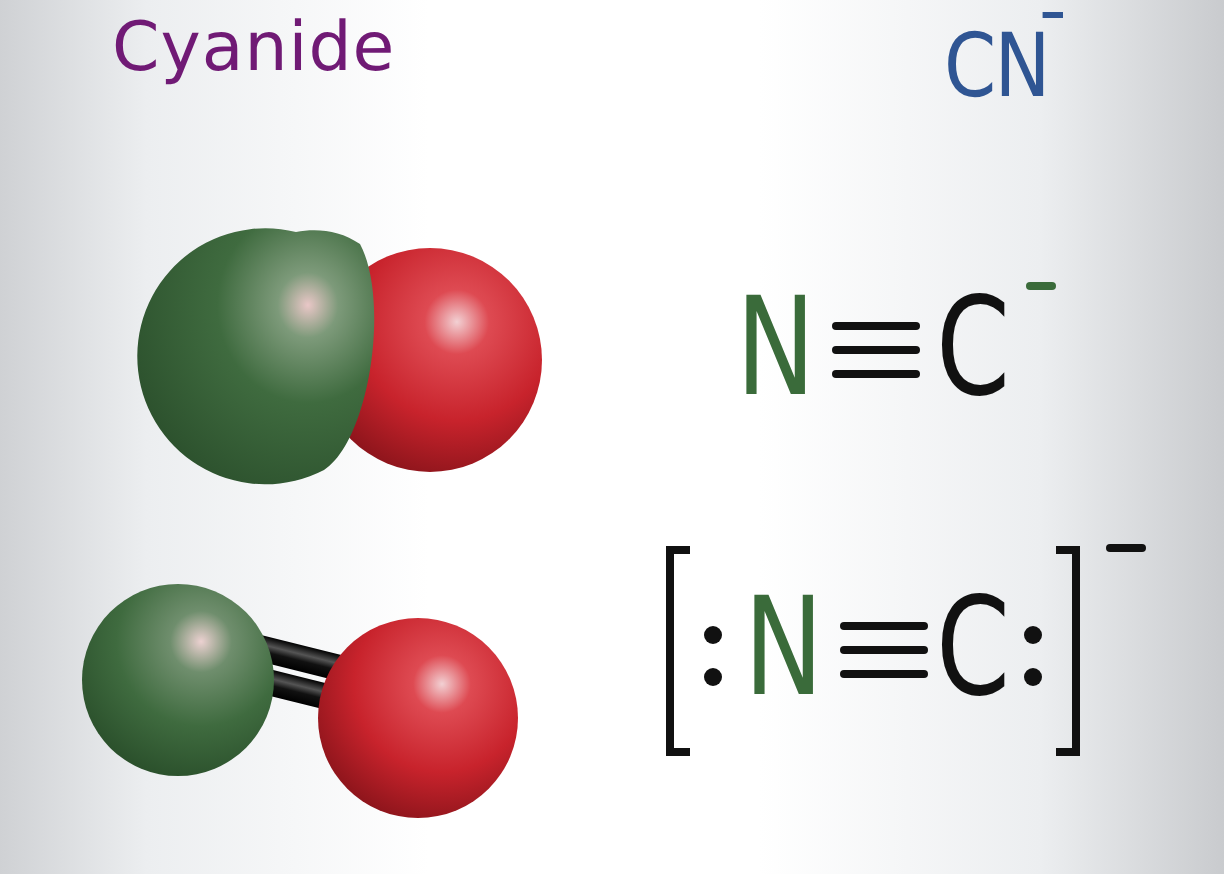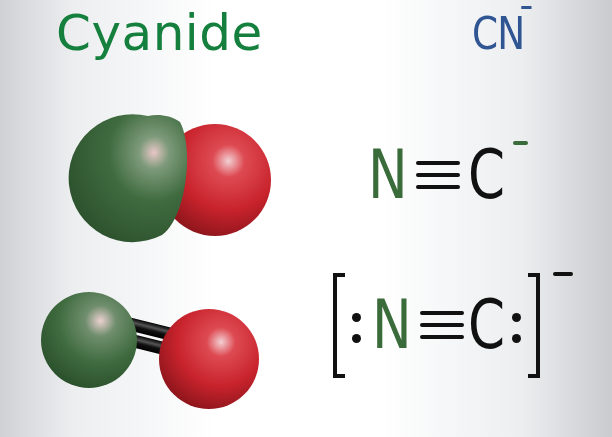--- a/index.html
+++ b/index.html
@@ -3,21 +3,21 @@
 <meta charset="utf-8">
 <style>
   html, body { margin: 0; padding: 0; }
   body {
     width: 612px; height: 437px; overflow: hidden; position: relative;
     background: linear-gradient(to right, #cfd1d4 0%, #eceef0 12%, #ffffff 35%, #ffffff 62%, #eceef0 85%, #c9cbce 100%);
     font-family: "DejaVu Sans", sans-serif;
   }
   .title {
     position: absolute; left: 56px; top: 4px;
-    font-size: 50px; color: #15803d; font-family: "DejaVu Sans", sans-serif;
+    font-size: 34px; color: #701a75; font-family: "DejaVu Sans", sans-serif;
     letter-spacing: 0.5px;
   }
   .formula-top {
     position: absolute; left: 472px; top: 8px;
     font-size: 44px; color: #2f5593; font-family: "DejaVu Sans", sans-serif;
     letter-spacing: -1px;
     transform: scaleX(0.85); transform-origin: left top;
   }
   .formula-top .charge {
     position: absolute; left: 58px; top: -2px; width: 12px; height: 3px; background: #2f5593;

